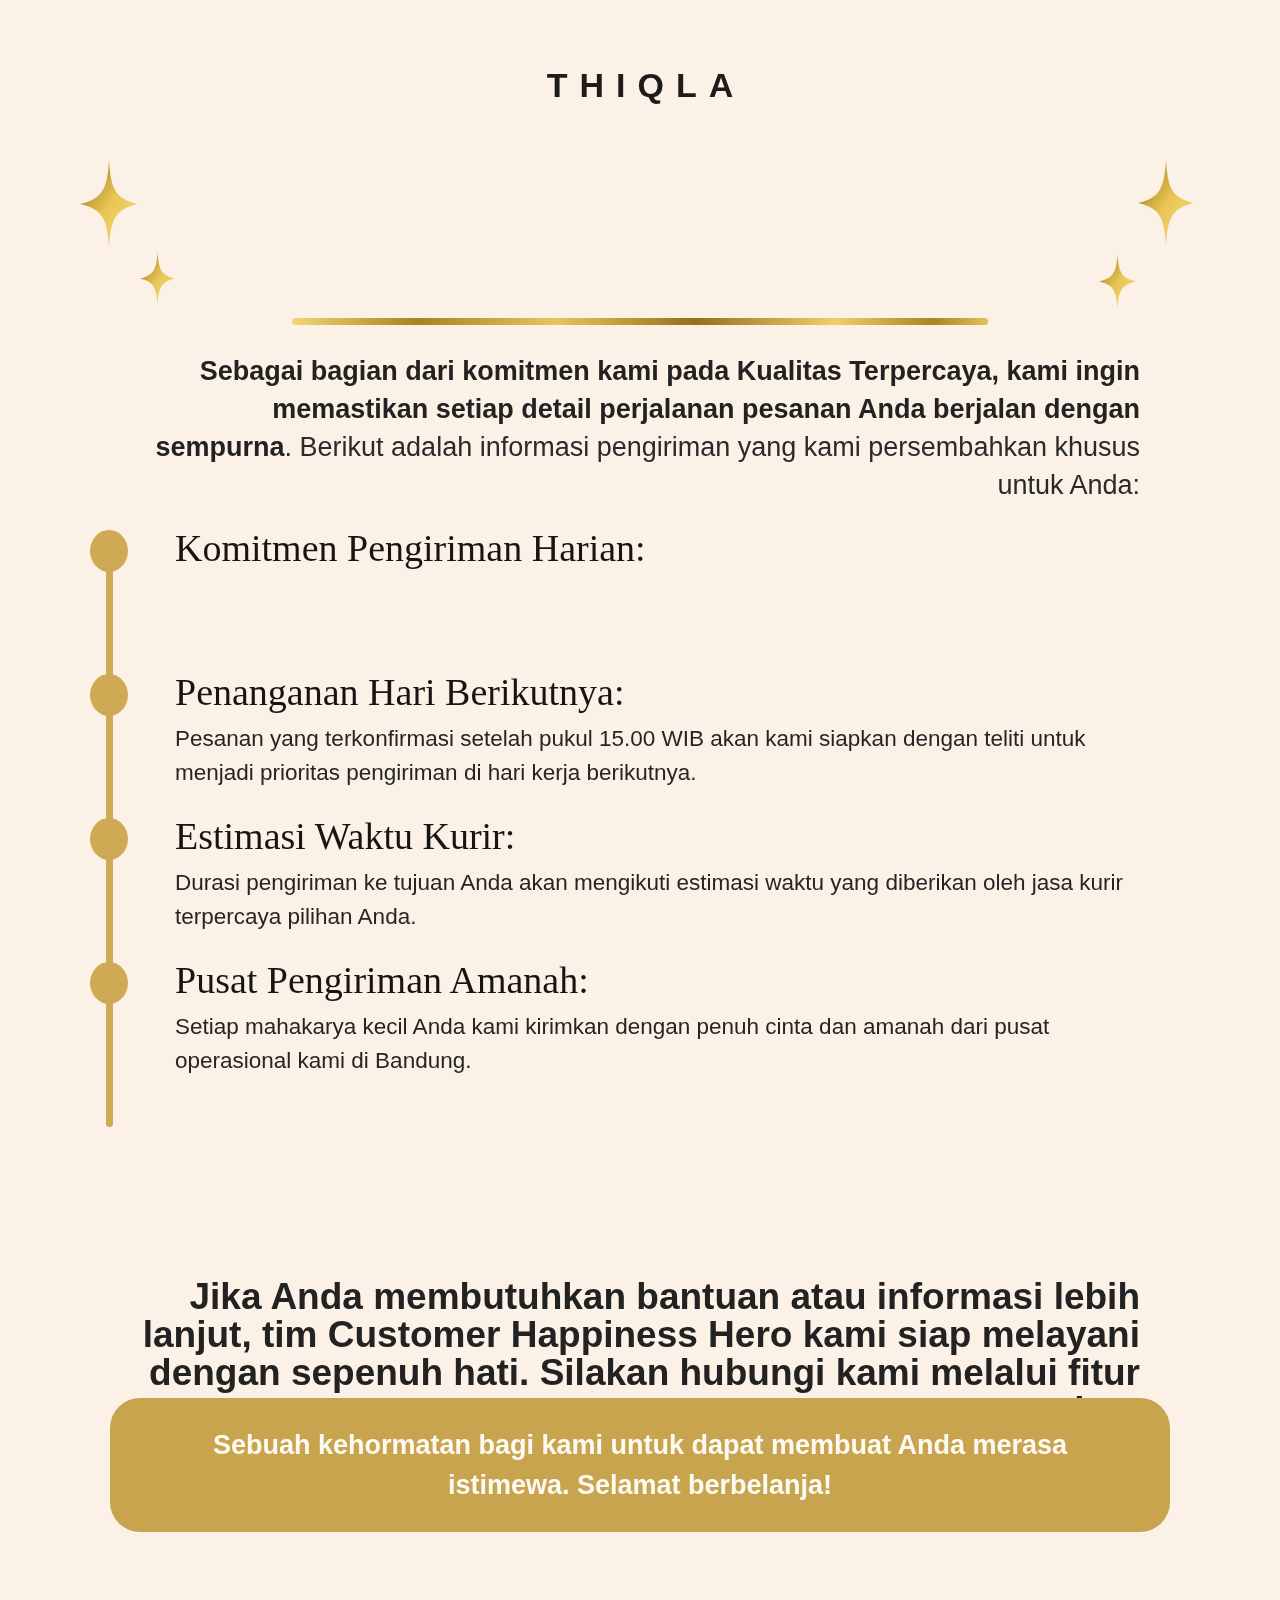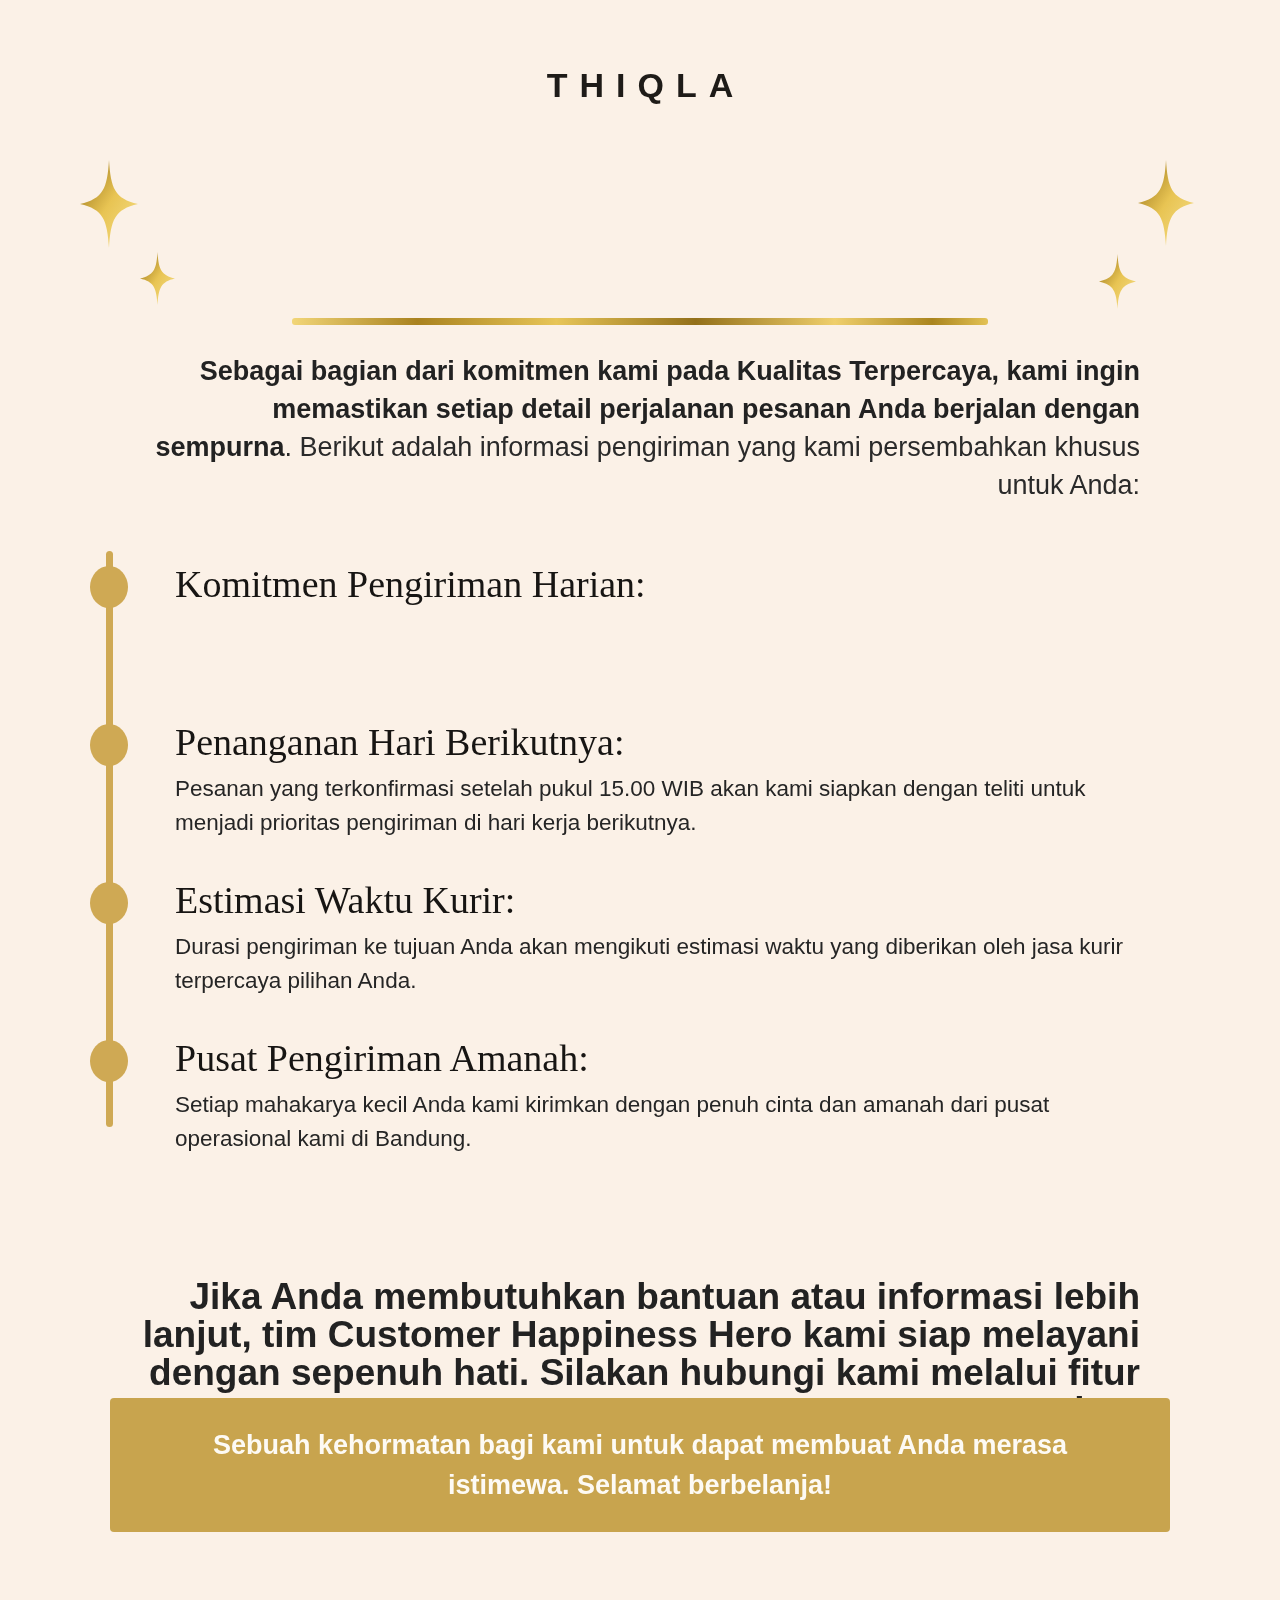--- a/index.html
+++ b/index.html
@@ -82,21 +82,20 @@
     width: 7px; height: 576px;
     border-radius: 4px;
     background: #CFA954;
   }
   .t-item {
     position: relative;
     padding-left: 175px;
     padding-right: 140px;
     margin-bottom: 22px;
     min-height: 122px;
-    margin-top: 36px;
   }
   .t-bullet {
     position: absolute;
     left: 90px; top: 6px;
     width: 38px; height: 42px;
     border-radius: 50%;
     background: #CFA954;
   }
   .t-heading {
     font-family: "Liberation Serif", "DejaVu Serif", serif;
@@ -122,21 +121,21 @@
     font-weight: 700;
     line-height: 38px;
     color: #222;
   }
 
   
   .banner {
     position: absolute;
     top: 1398px; left: 110px;
     width: 1060px; height: 134px;
-    border-radius: 4px;
+    border-radius: 30px;
     background: #C8A44E;
     display: flex;
     align-items: center;
     justify-content: center;
     padding: 0 70px;
   }
   .banner-text {
     text-align: center;
     font-size: 27px;
     font-weight: 700;

